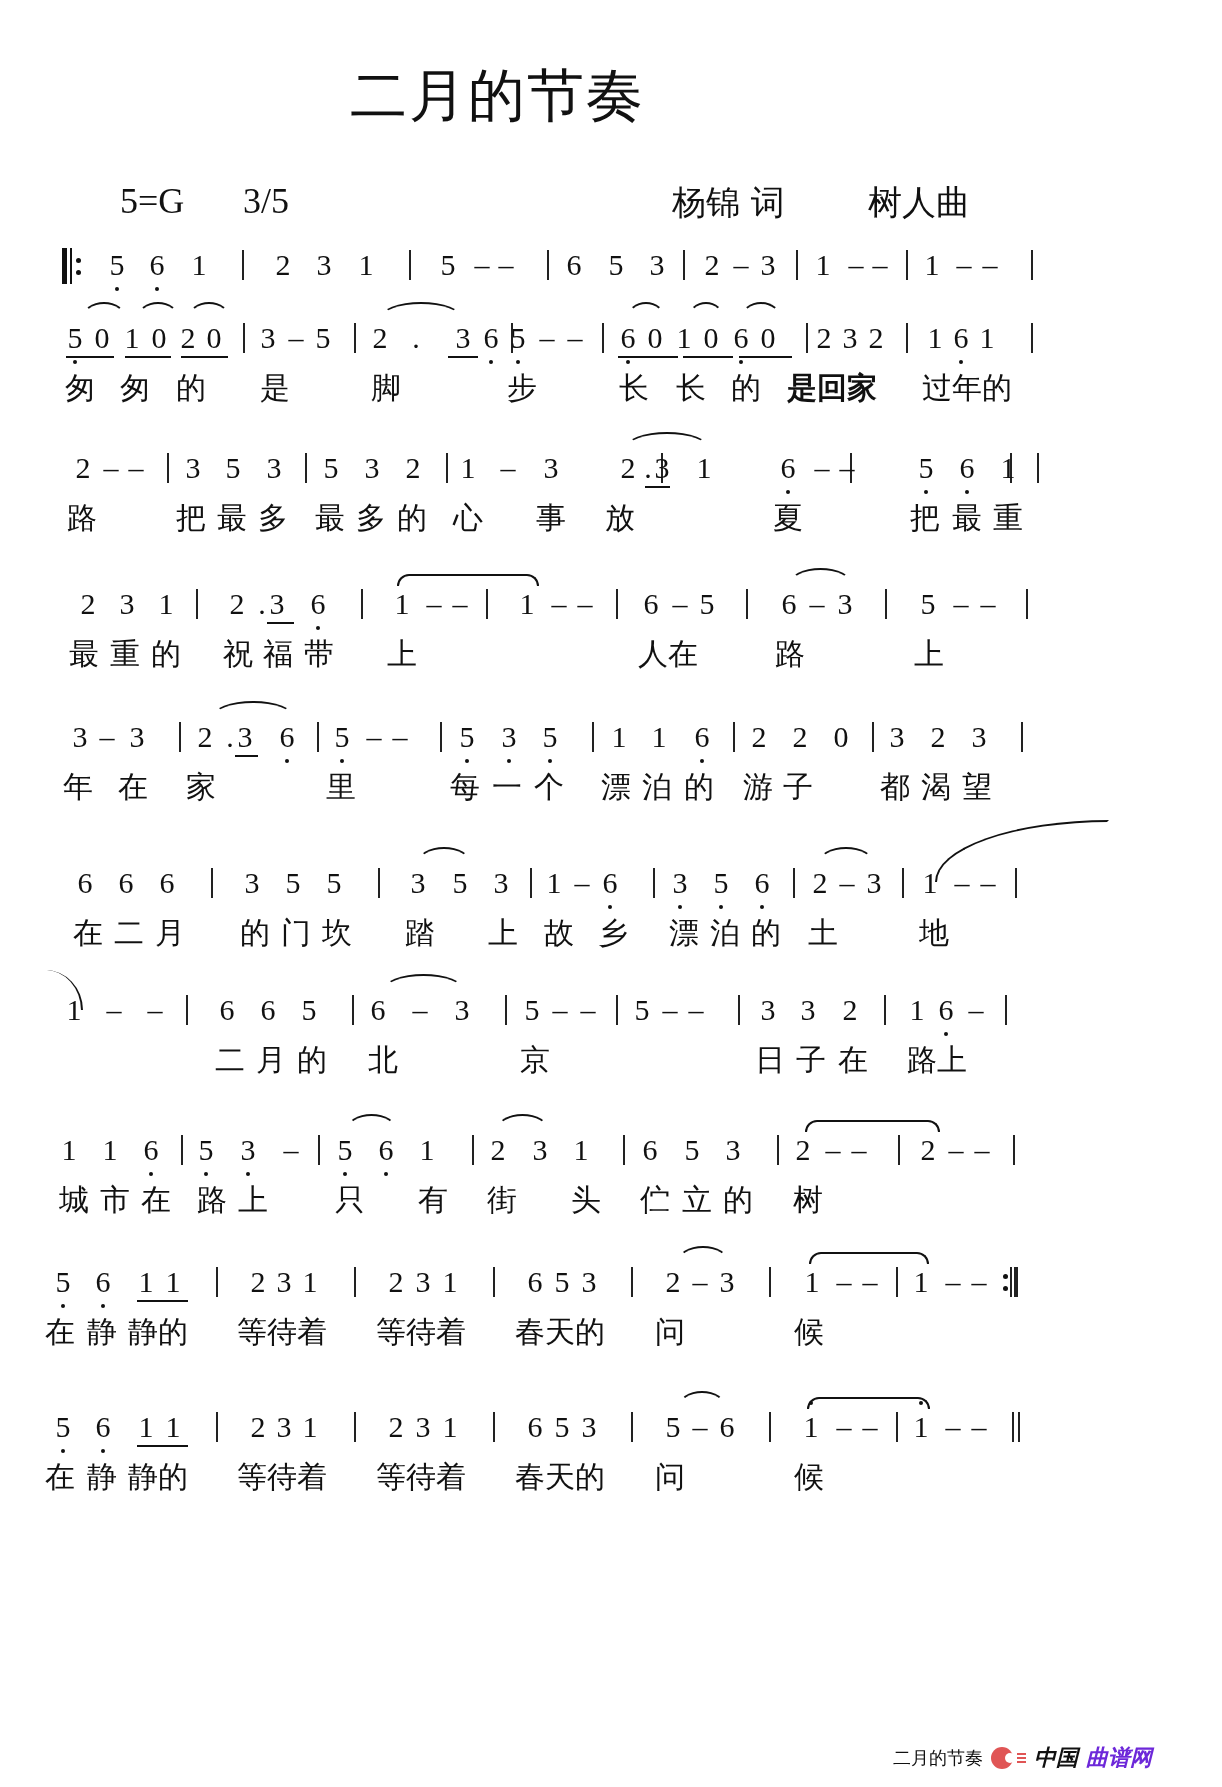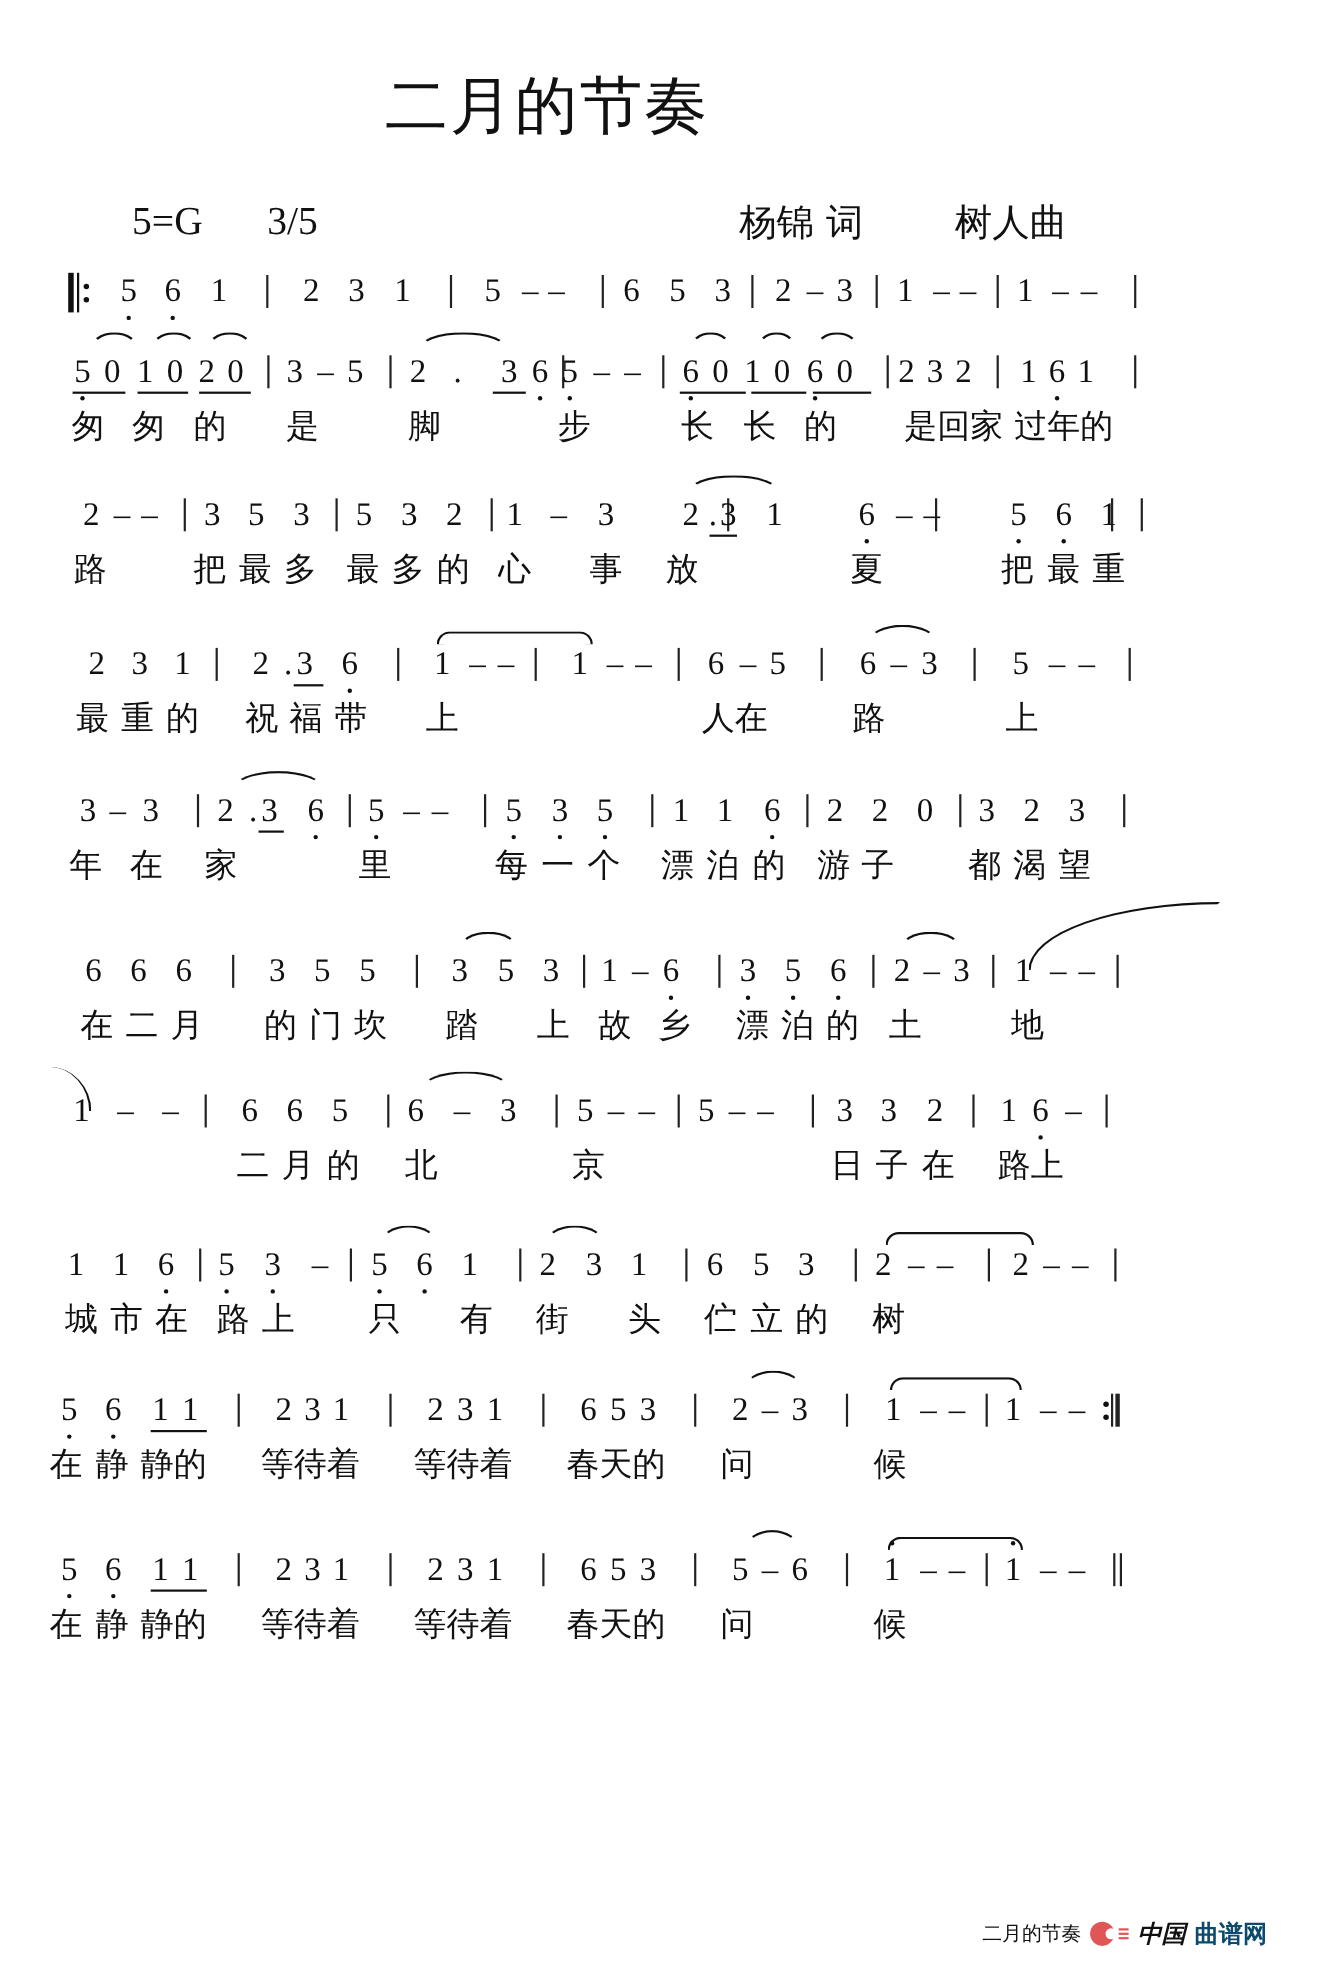--- a/index.html
+++ b/index.html
@@ -22,21 +22,21 @@
   .repeat-start { position:absolute; }
   .repeat-start .thick { position:absolute; left:0; top:0; width:5px; height:36px; background:#111; }
   .repeat-start .thin { position:absolute; left:8px; top:0; width:2px; height:36px; background:#111; }
   .repeat-start .d1, .repeat-start .d2 { position:absolute; left:14px; width:5px; height:5px; background:#111; border-radius:50%; }
   .footer { position:absolute; left:893px; top:1743px; font-size:18px; font-family:"DejaVu Sans", sans-serif; display:flex; align-items:center; gap:8px; }
   .logo-c { width:22px; height:22px; border-radius:50%; background:#e05555; position:relative; }
   .logo-c::after { content:""; position:absolute; right:-2px; top:6px; width:10px; height:10px; background:#fff; border-radius:50%; }
   .logo-lines { display:flex; flex-direction:column; gap:2px; margin-left:-4px; }
   .logo-lines span { display:block; width:9px; height:2px; background:#e05555; }
   .logo-cn { font-weight:bold; font-size:22px; color:#111; font-style:italic; }
-  .logo-site { font-weight:bold; font-size:22px; color:#0c4a6e; }
+  .logo-site { font-weight:bold; font-size:22px; color:#6d28d9; font-style:italic; }
 </style>
 </head>
 <body>
 
 <div class="title">二月的节奏</div>
 <div class="meta" style="left:120px;">5=G</div>
 <div class="meta" style="left:243px;">3/5</div>
 <div class="meta" style="left:672px;font-family:'DejaVu Sans',sans-serif;font-size:34px;">杨锦 词</div>
 <div class="meta" style="left:868px;font-family:'DejaVu Sans',sans-serif;font-size:34px;">树人曲</div>
 
@@ -134,21 +134,21 @@
     <span class="bar" style="left: 1031px; top: 323px;"></span>
     <span class="lyric" style="left: 80px; top: 371px;">匆</span>
     <span class="lyric" style="left: 135px; top: 371px;">匆</span>
     <span class="lyric" style="left: 191px; top: 371px;">的</span>
     <span class="lyric" style="left: 275px; top: 371px;">是</span>
     <span class="lyric" style="left: 386px; top: 371px;">脚</span>
     <span class="lyric" style="left: 522px; top: 371px;">步</span>
     <span class="lyric" style="left: 634px; top: 371px;">长</span>
     <span class="lyric" style="left: 691px; top: 371px;">长</span>
     <span class="lyric" style="left: 746px; top: 371px;">的</span>
-    <span class="lyric" style="left: 867px; top: 371px;">是回家</span>
+    <span class="lyric" style="left: 832px; top: 371px; font-weight: bold;">是回家</span>
     <span class="lyric" style="left: 967px; top: 371px;">过年的</span>
     <span class="tok" style="left: 83px; top: 451px;">2</span>
     <span class="tok" style="left: 111px; top: 451px;">–</span>
     <span class="tok" style="left: 136px; top: 451px;">–</span>
     <span class="bar" style="left: 167px; top: 453px;"></span>
     <span class="tok" style="left: 193px; top: 451px;">3</span>
     <span class="tok" style="left: 233px; top: 451px;">5</span>
     <span class="tok" style="left: 274px; top: 451px;">3</span>
     <span class="bar" style="left: 305px; top: 453px;"></span>
     <span class="tok" style="left: 331px; top: 451px;">5</span>

